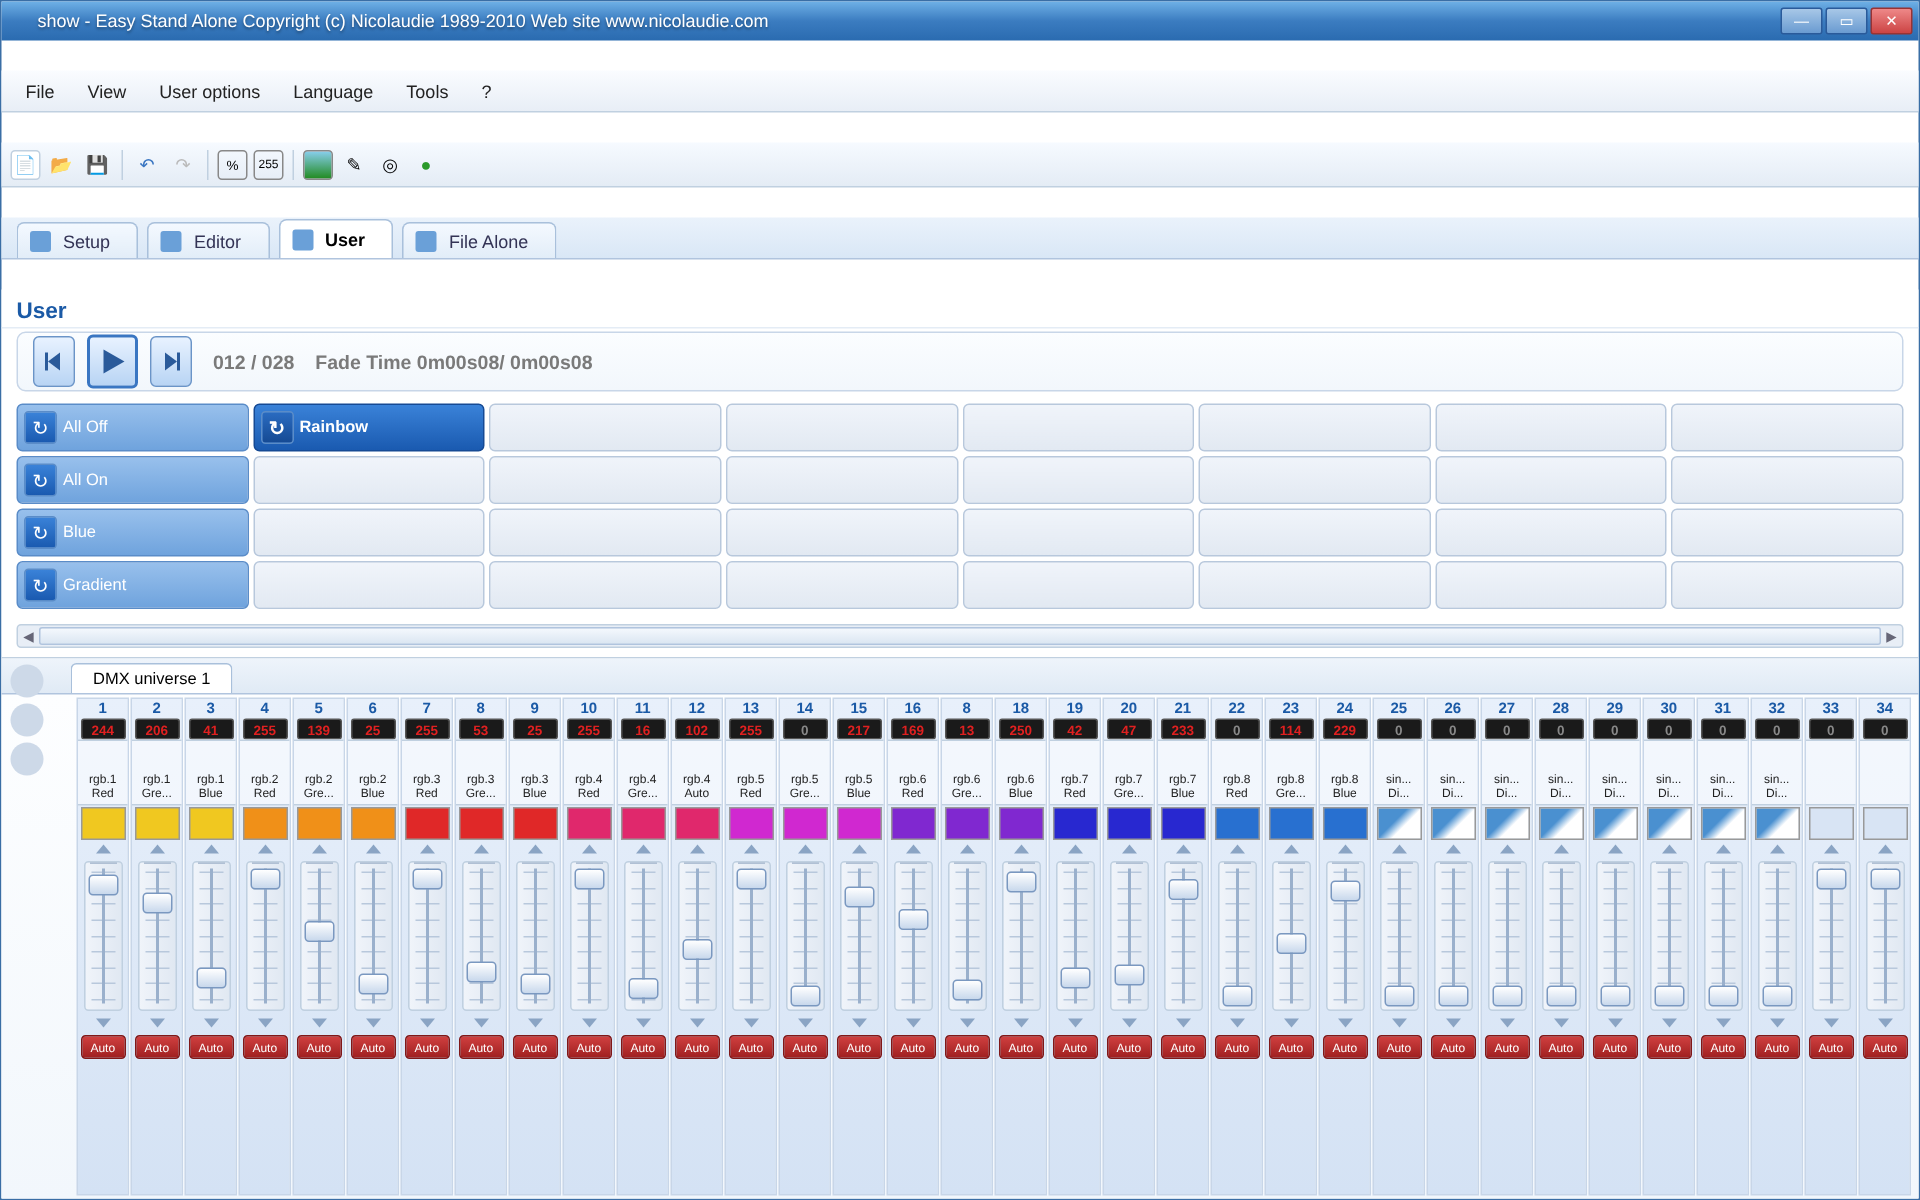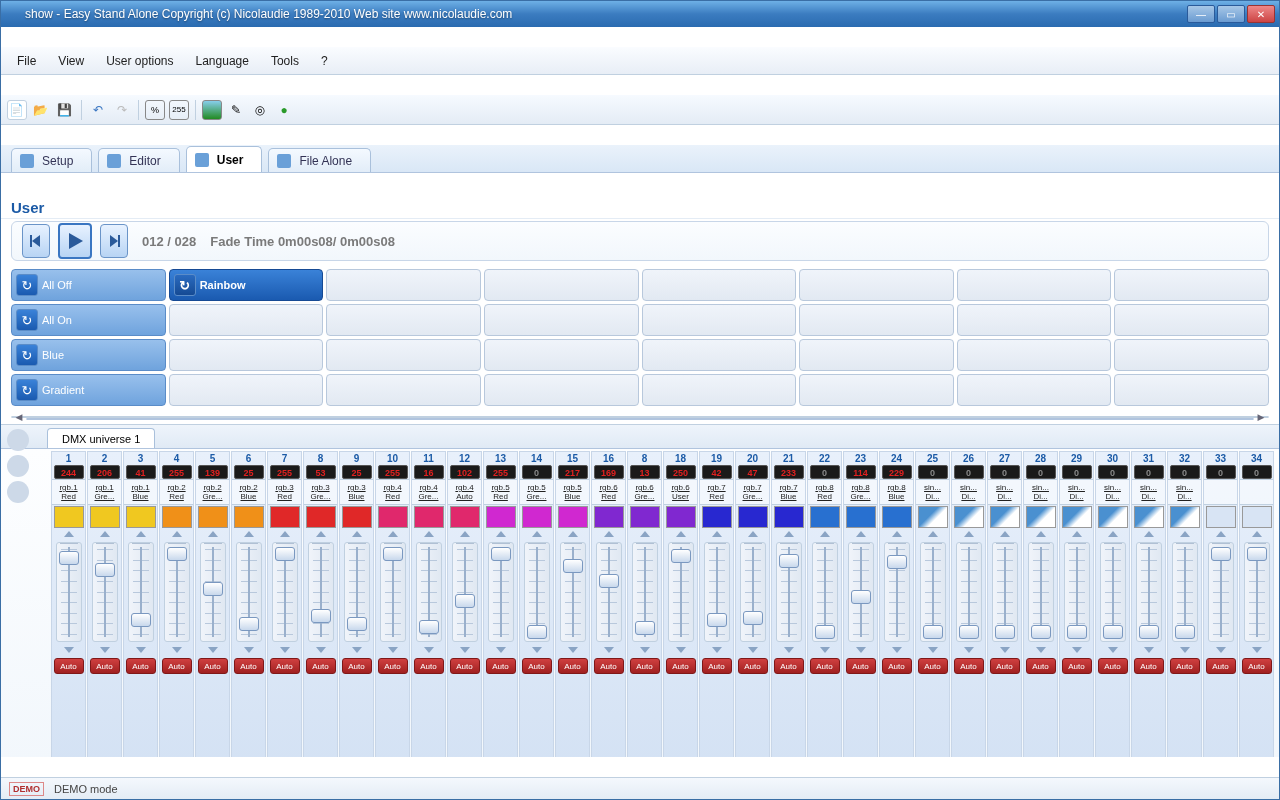--- a/index.html
+++ b/index.html
@@ -42,21 +42,21 @@
 .dmxarea { flex:1; display:flex; flex-direction:column; border-top:1px solid #c0d0e0; min-height:340px;}
 .dmxtabs { height:24px; display:flex; align-items:flex-end; padding-left:46px; background:linear-gradient(to bottom,#eef4fb,#e0eaf5); border-bottom:1px solid #b0c4de; position:relative;}
 .sideicons { position:absolute; left:6px; top:4px; display:flex; flex-direction:column; gap:4px;}
 .sideicons div { width:22px; height:22px; border-radius:11px; background:#cdd9e8; }
 .dmxtab { height:20px; padding:0 14px; background:#fff; border:1px solid #a9c0db; border-bottom:none; border-radius:4px 4px 0 0; font-size:11px; display:flex; align-items:center; cursor:pointer;}
 .channels { flex:1; display:flex; overflow-x:auto; background:linear-gradient(to bottom,#fdfeff,#f2f7fc); padding:2px 2px 2px 50px; gap:1px;}
 .ch { width:35px; flex-shrink:0; display:flex; flex-direction:column; align-items:center; border:1px solid #c8d6e8; background:linear-gradient(to bottom,#e8f0fb,#d4e2f4); position:relative; }
 .ch .num { width:100%; text-align:center; font-size:10px; color:#1b5aa6; padding:1px 0; font-weight:bold;}
 .ch .val { width:30px; height:14px; background:#1a1a1a; color:#e02020; font-size:9px; font-weight:bold; text-align:center; line-height:14px; border:1px solid #555; border-radius:2px;}
 .ch .val.zero { color:#888;}
-.ch .lbl { width:100%; font-size:8px; text-align:center; line-height:9px; padding:3px 1px; color:#222; height:26px; overflow:hidden; background:rgba(255,255,255,.5); border-top:1px solid #c0d0e0; border-bottom:1px solid #c0d0e0;text-decoration:underline;}
+.ch .lbl { width:100%; font-size:8px; text-align:center; line-height:9px; padding:21px 1px; color:#222; height:26px; overflow:hidden; background:rgba(255,255,255,.5); border-top:1px solid #c0d0e0; border-bottom:1px solid #c0d0e0;}
 .ch .swatch { width:30px; height:22px; border:1px solid #999; margin-top:1px;}
 .ch .swatch.tex { background:linear-gradient(135deg,#4a90d0 40%, #fff 60%); }
 .ch .arrows { display:flex; flex-direction:column; align-items:center; gap:1px; margin:3px 0;}
 .ch .arrow { width:0; height:0; border-left:5px solid transparent; border-right:5px solid transparent; cursor:pointer;}
 .ch .arrow.up { border-bottom:6px solid #8aa4c4;}
 .ch .arrow.dn { border-top:6px solid #8aa4c4;}
 .ch .slider { width:26px; height:100px; background:linear-gradient(to right,#f0f4fa,#e0e8f2); position:relative; margin:2px 0; border:1px solid #c0d0e0; border-radius:3px;}
 .ch .slider::before, .ch .slider::after { content:""; position:absolute; left:3px; right:3px; border-top:1px solid #b0c0d4; }
 .ch .slider .track { position:absolute; left:50%; top:4px; bottom:4px; width:2px; background:#9ab0cc; transform:translateX(-50%);}
 .ch .slider .knob { position:absolute; left:2px; right:2px; height:14px; background:linear-gradient(to bottom,#fff,#c8d8ec); border:1px solid #7a98c0; border-radius:3px; cursor:pointer;}
@@ -677,21 +677,21 @@
               <div class="knob" style="top:78.1px"></div>
             </div>
             <div class="arrows">
               <div class="arrow dn"></div>
             </div>
             <div class="auto">Auto</div>
           </div>
           <div class="ch">
             <div class="num">18</div>
             <div class="val">250</div>
-            <div class="lbl">rgb.6 User</div>
+            <div class="lbl">rgb.6 Blue</div>
             <div class="swatch" style="background:#8028d0;"></div>
             <div class="arrows">
               <div class="arrow up"></div>
             </div>
             <div class="slider">
               <div class="ticks">
                 <span></span>
                 <span></span>
                 <span></span>
                 <span></span>
@@ -1154,17 +1154,13 @@
             </div>
             <div class="arrows">
               <div class="arrow dn"></div>
             </div>
             <div class="auto">Auto</div>
           </div>
         </div>
     </div>
   </div>
 
-  <div class="statusbar">
-    <span class="demo">DEMO</span>
-    <span>DEMO mode</span>
-  </div>
 </div>
 
 </body></html>

